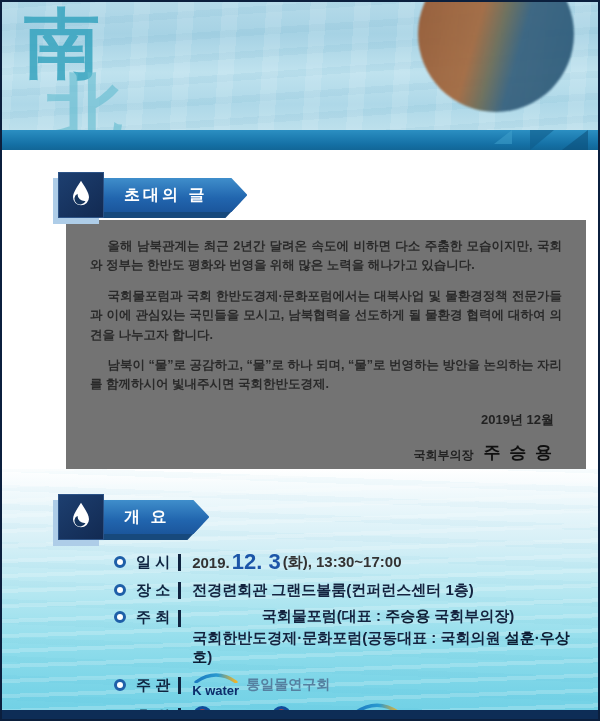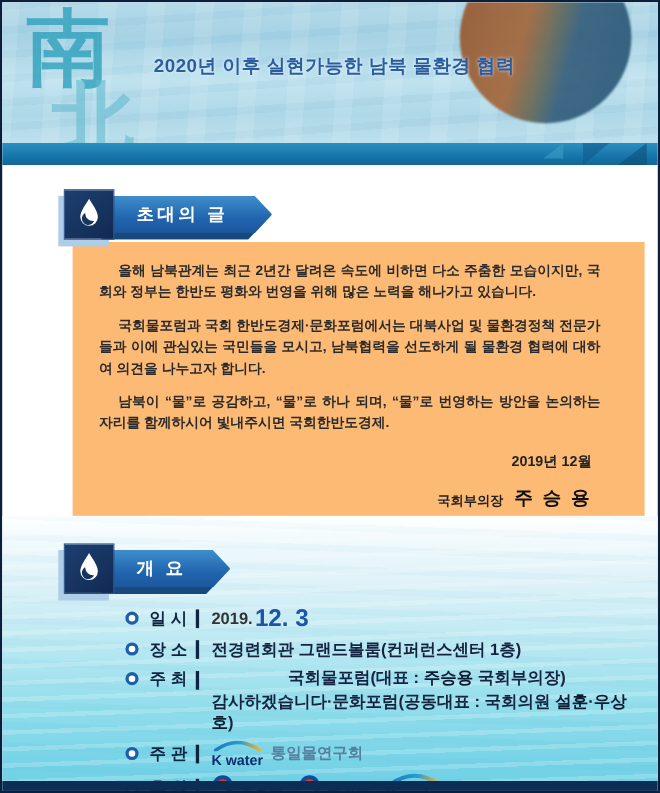--- a/index.html
+++ b/index.html
@@ -70,21 +70,21 @@
     position:relative; z-index:2; height:34px; display:flex; align-items:center;
     padding:0 40px 0 26px; color:#fff; font-size:16px; font-weight:800; letter-spacing:3px;
     background:linear-gradient(180deg,#3f8ecb 0%,#2165ae 60%,#1b569c 100%);
     clip-path:polygon(0 0, calc(100% - 16px) 0, 100% 50%, calc(100% - 16px) 100%, 0 100%);
   }
 
   
   .invite-banner { top:170px; left:56px; }
   .invite-box {
     position:absolute; left:64px; top:218px; width:520px; height:249px;
-    background:#fdba74; padding:17px 40px 12px 24px;
+    background:#737373; padding:17px 24px 12px 24px;
   }
   .invite-box p {
     margin:0 0 11px 0; font-size:12.5px; line-height:1.55; color:#2a2a2a;
     font-weight:600; text-align:justify; text-indent:1.4em;
   }
   .date-line { text-align:right; font-size:13px; font-weight:700; color:#222; margin:16px 8px 12px 0; }
   .sig-block { margin-right:8px; }
   .sig-row { display:flex; justify-content:flex-end; align-items:flex-end; gap:10px; margin-bottom:3px; }
   .sig-title { font-size:12px; font-weight:600; color:#222; }
   .sig-name  { font-size:17px; font-weight:800; letter-spacing:2px; color:#101010; white-space:pre; }
@@ -137,21 +137,20 @@
 </head>
 <body>
 
 <div class="poster">
 
   <div class="header">
     <div class="waves"></div>
     <div class="hanja-top">南</div>
     <div class="hanja-bottom">北</div>
     <div class="moon"></div>
-    <div class="subtitle">2020년 이후 실현가능한 남북 물환경 협력</div>
   </div>
   <div class="divider">
     <div class="tri tri1"></div>
     <div class="tri tri2"></div>
     <div class="tri tri3"></div>
   </div>
 
   <div class="banner invite-banner">
     <div class="icon-box">
       <span>
@@ -209,40 +208,41 @@
 
   <div class="rows">
 
     <div class="row">
       <span class="bullet"></span>
       <span class="rlabel">일 시</span>
       <span class="rsep"></span>
       <span class="rcontent">
         <span class="dt-year">2019. </span>
         <span class="dt-day">12. 3</span>
+        <span class="dt-rest">(화), 13:30~17:00</span>
       </span>
     </div>
 
     <div class="row">
       <span class="bullet"></span>
       <span class="rlabel">장 소</span>
       <span class="rsep"></span>
       <span class="rcontent">전경련회관 그랜드볼룸(컨퍼런스센터 1층)</span>
     </div>
 
     <div class="row row-host">
       <span class="bullet"></span>
       <span class="rlabel">주 최</span>
       <span class="rsep"></span>
       <span class="rcontent host-lines">
         <span>
           <span>국회물포럼(대표 : </span><span class="bold">주승용</span><span> 국회부의장)</span>
         </span>
         <span>
-          <span>감사하겠습니다·문화포럼(공동대표 : 국회의원 </span><span class="bold">설훈·우상호</span><span>)</span>
+          <span>국회한반도경제·문화포럼(공동대표 : 국회의원 </span><span class="bold">설훈·우상호</span><span>)</span>
         </span>
       </span>
     </div>
 
     <div class="row">
       <span class="bullet"></span>
       <span class="rlabel">주 관</span>
       <span class="rsep"></span>
       <span class="rcontent">
         <span class="kwater">

